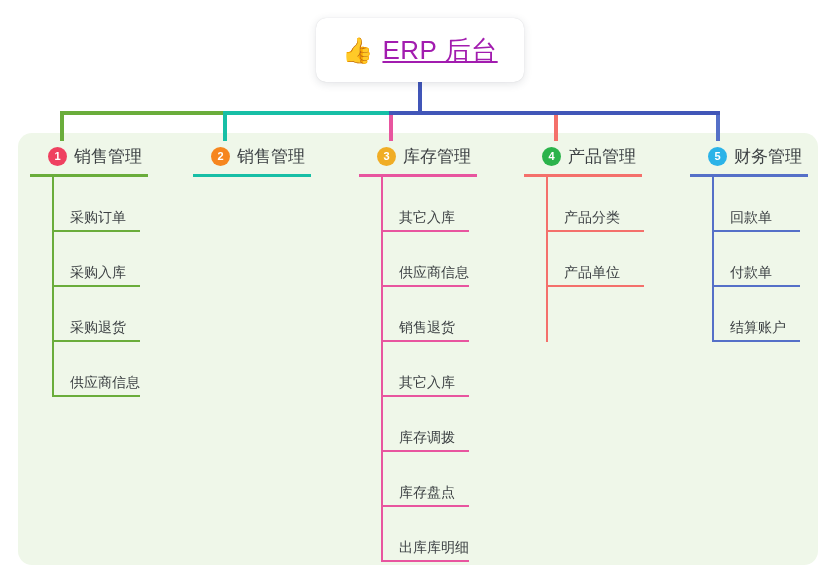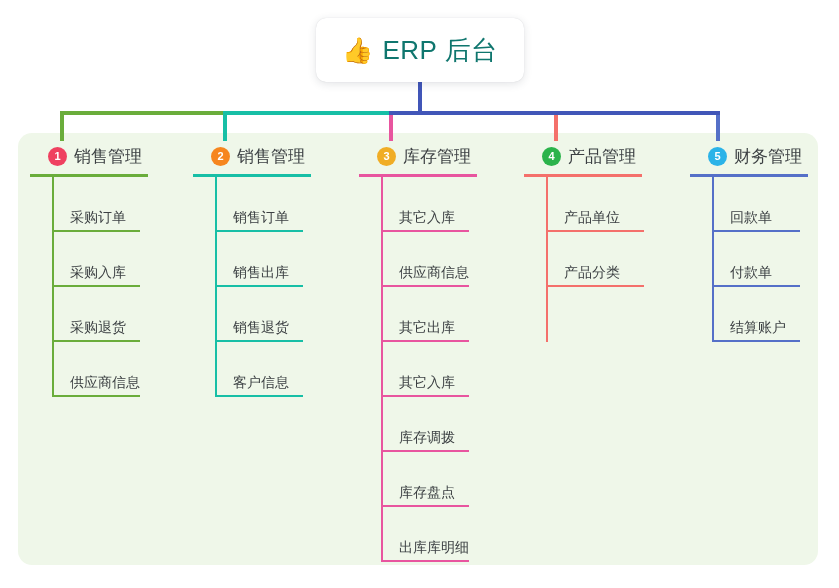--- a/index.html
+++ b/index.html
@@ -35,23 +35,24 @@
     gap: 9px;
     z-index: 6;
   }
   .title-emoji {
     font-size: 25px;
     line-height: 1;
     display: inline-block;
   }
   .title-text {
     font-size: 26px;
-    color: #0f766e;
+    color: #a21caf;
     letter-spacing: 0.5px;
     white-space: nowrap;
+    text-decoration: underline;
   }
 
   
   .trunk-vertical {
     position: absolute;
     left: 418px;
     top: 82px;
     width: 4px;
     height: 31px;
     z-index: 4;
@@ -202,58 +203,39 @@
             <div class="leaf-rule" style="background: rgb(106, 173, 59); width: 88px;"></div>
           </div>
         </div>
       </div>
       <div class="column" style="left: 193px; width: 165px;">
         <div class="col-header">
           <span class="badge" style="background: rgb(246, 134, 31);">2</span>
           <span class="col-title">销售管理</span>
         </div>
         <div class="col-rule" style="background: rgb(23, 191, 166); width: 118px;"></div>
-        <div class="leaf-wrap">
-          <div class="leaf-trunk" style="background: rgb(23, 191, 166); height: 220px;"></div>
-          <div class="leaf">
-            <span class="leaf-label">销售订单</span>
-            <div class="leaf-rule" style="background: rgb(23, 191, 166); width: 88px;"></div>
-          </div>
-          <div class="leaf">
-            <span class="leaf-label">销售出库</span>
-            <div class="leaf-rule" style="background: rgb(23, 191, 166); width: 88px;"></div>
-          </div>
-          <div class="leaf">
-            <span class="leaf-label">销售退货</span>
-            <div class="leaf-rule" style="background: rgb(23, 191, 166); width: 88px;"></div>
-          </div>
-          <div class="leaf">
-            <span class="leaf-label">客户信息</span>
-            <div class="leaf-rule" style="background: rgb(23, 191, 166); width: 88px;"></div>
-          </div>
-        </div>
       </div>
       <div class="column" style="left: 359px; width: 170px;">
         <div class="col-header">
           <span class="badge" style="background: rgb(240, 173, 37);">3</span>
           <span class="col-title">库存管理</span>
         </div>
         <div class="col-rule" style="background: rgb(232, 85, 159); width: 118px;"></div>
         <div class="leaf-wrap">
           <div class="leaf-trunk" style="background: rgb(232, 85, 159); height: 385px;"></div>
           <div class="leaf">
             <span class="leaf-label">其它入库</span>
             <div class="leaf-rule" style="background: rgb(232, 85, 159); width: 88px;"></div>
           </div>
           <div class="leaf">
             <span class="leaf-label">供应商信息</span>
             <div class="leaf-rule" style="background: rgb(232, 85, 159); width: 88px;"></div>
           </div>
           <div class="leaf">
-            <span class="leaf-label">其它出库</span>
+            <span class="leaf-label">销售退货</span>
             <div class="leaf-rule" style="background: rgb(232, 85, 159); width: 88px;"></div>
           </div>
           <div class="leaf">
             <span class="leaf-label">其它入库</span>
             <div class="leaf-rule" style="background: rgb(232, 85, 159); width: 88px;"></div>
           </div>
           <div class="leaf">
             <span class="leaf-label">库存调拨</span>
             <div class="leaf-rule" style="background: rgb(232, 85, 159); width: 88px;"></div>
           </div>
@@ -269,27 +251,27 @@
       </div>
       <div class="column" style="left: 524px; width: 170px;">
         <div class="col-header">
           <span class="badge" style="background: rgb(43, 179, 75);">4</span>
           <span class="col-title">产品管理</span>
         </div>
         <div class="col-rule" style="background: rgb(244, 112, 107); width: 118px;"></div>
         <div class="leaf-wrap">
           <div class="leaf-trunk" style="background: rgb(244, 112, 107); height: 165px;"></div>
           <div class="leaf">
+            <span class="leaf-label">产品分类</span>
+            <div class="leaf-rule" style="background: rgb(244, 112, 107); width: 98px;"></div>
+          </div>
+          <div class="leaf">
             <span class="leaf-label">产品单位</span>
             <div class="leaf-rule" style="background: rgb(244, 112, 107); width: 98px;"></div>
           </div>
-          <div class="leaf">
-            <span class="leaf-label">产品分类</span>
-            <div class="leaf-rule" style="background: rgb(244, 112, 107); width: 98px;"></div>
-          </div>
         </div>
       </div>
       <div class="column" style="left: 690px; width: 150px;">
         <div class="col-header">
           <span class="badge" style="background: rgb(43, 179, 232);">5</span>
           <span class="col-title">财务管理</span>
         </div>
         <div class="col-rule" style="background: rgb(85, 112, 200); width: 118px;"></div>
         <div class="leaf-wrap">
           <div class="leaf-trunk" style="background: rgb(85, 112, 200); height: 165px;"></div>

